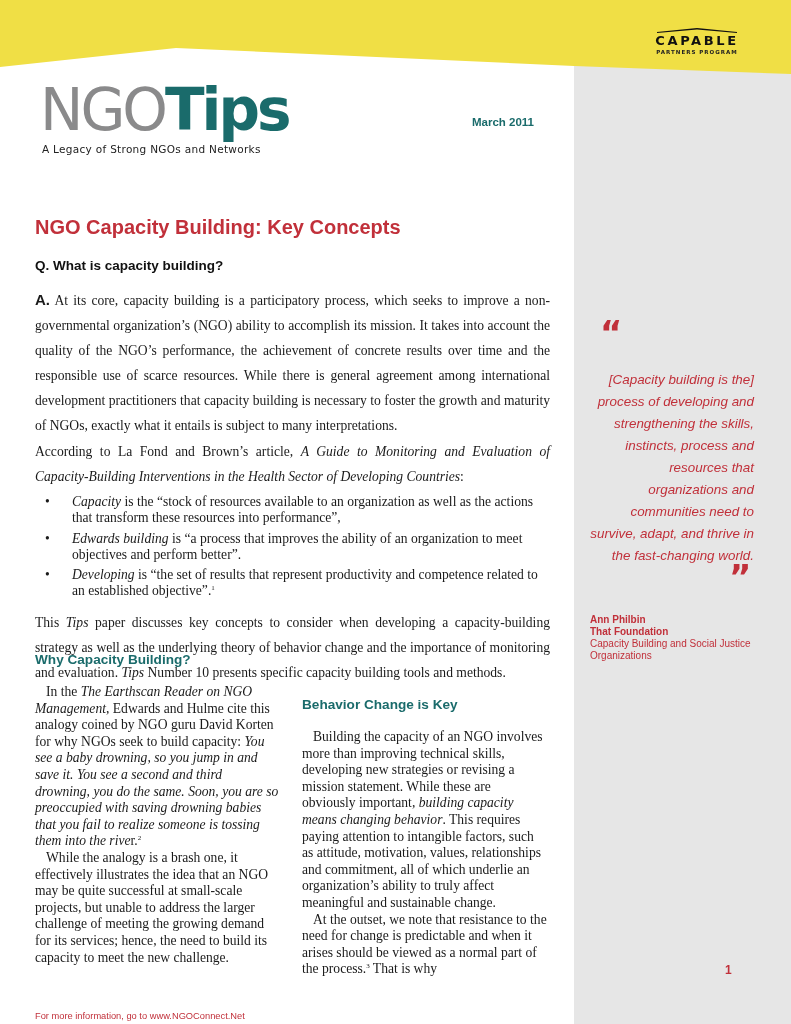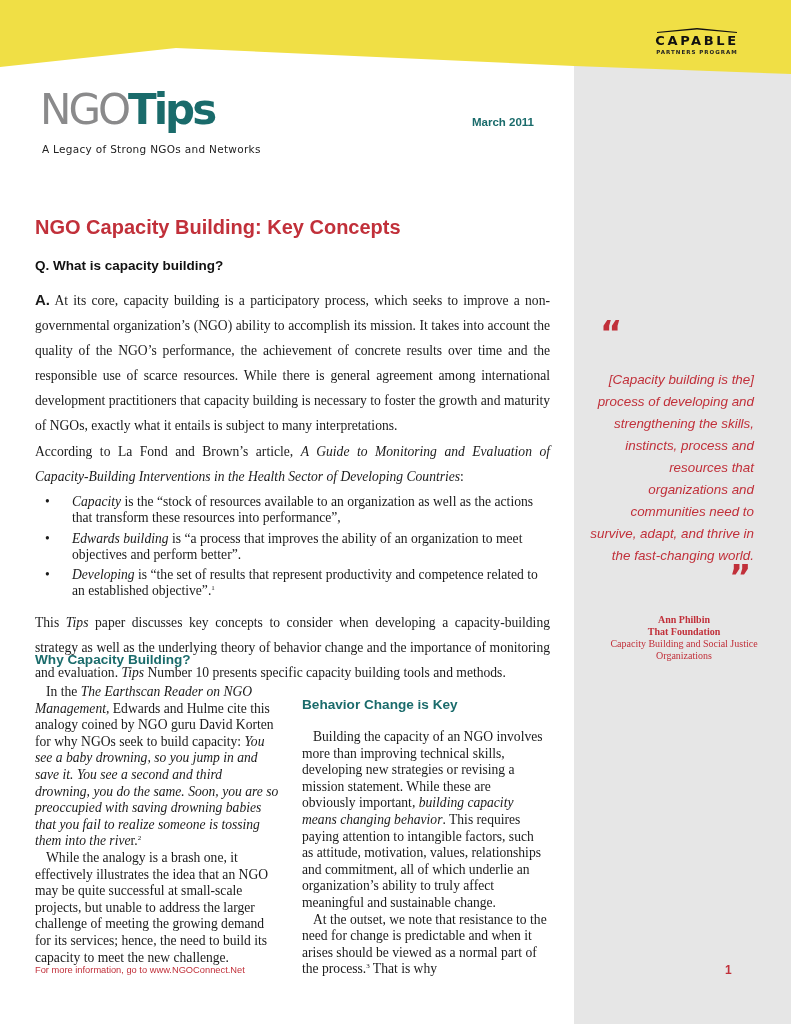--- a/index.html
+++ b/index.html
@@ -7,21 +7,21 @@
   body { position: relative; font-family: "Liberation Serif", serif; color: #1a1a1a; }
 
   .sidebar { position: absolute; left: 574px; top: 0; width: 217px; height: 1024px; background: #e6e6e6; }
   .banner { position: absolute; left: 0; top: 0; width: 791px; height: 80px; }
   .capable-logo { position: absolute; left: 637px; top: 27px; width: 120px; text-align: center; }
   .capable-roof { display: block; width: 80px; height: 6px; margin: 0 auto 1px; }
   .capable-word { font-family: "DejaVu Sans", sans-serif; font-weight: bold; font-size: 13px; letter-spacing: 2.6px; color: #111; line-height: 14px; }
   .capable-sub { font-family: "DejaVu Sans", sans-serif; font-weight: bold; font-size: 5.5px; letter-spacing: 1px; color: #222; line-height: 8px; }
 
   .masthead { position: absolute; left: 40px; top: 78px; }
-  .mast-title { font-family: "DejaVu Sans", sans-serif; font-size: 42px; line-height: 64px; letter-spacing: -3px; white-space: nowrap; }
+  .mast-title { font-family: "DejaVu Sans", sans-serif; font-size: 58px; line-height: 64px; letter-spacing: -3px; white-space: nowrap; }
   .mast-ngo { color: #8a8a8b; font-weight: normal; font-family: "DejaVu Sans", sans-serif; }
   .mast-tips { color: #1a6b6b; font-weight: bold; }
   .mast-tag { font-family: "DejaVu Sans", sans-serif; font-size: 10.5px; color: #222; margin-top: 1px; margin-left: 2px; letter-spacing: 0.3px; }
   .issue-date { position: absolute; left: 472px; top: 116px; font-family: "Liberation Sans", sans-serif; font-weight: bold; font-size: 11.5px; color: #1a6b6b; }
 
   .main { position: absolute; left: 35px; top: 183px; width: 515px; }
   .title { font-family: "Liberation Sans", sans-serif; font-weight: bold; font-size: 20px; color: #c1303a; line-height: 24px; margin-top: 32px; }
   .question { font-family: "Liberation Sans", sans-serif; font-weight: bold; font-size: 13.5px; color: #111; margin-top: 19px; }
   .p { font-size: 13.6px; line-height: 25px; text-align: justify; }
   .answer { margin-top: 14px; }
@@ -37,24 +37,24 @@
 
   .col-left { position: absolute; left: 35px; top: 612px; width: 245px; }
   .col-right { position: absolute; left: 302px; top: 657px; width: 245px; }
   .col-p { font-size: 13.6px; line-height: 16.6px; text-indent: 11px; text-align: left; }
   .col-p + .col-p { margin-top: 0; }
   .gap { margin-top: 17px; }
 
   .quote-open { position: absolute; left: 600px; top: 318px; font-family: "DejaVu Sans", sans-serif; font-weight: bold; font-size: 34px; color: #c1303a; line-height: 30px; }
   .quote-close { position: absolute; left: 729px; top: 562px; font-family: "DejaVu Sans", sans-serif; font-weight: bold; font-size: 34px; color: #c1303a; line-height: 30px; }
   .pullquote { position: absolute; left: 590px; top: 369px; width: 164px; text-align: right; font-family: "Liberation Sans", sans-serif; font-style: italic; font-size: 13.4px; line-height: 22px; color: #c1303a; }
-  .attrib { position: absolute; left: 590px; top: 614px; width: 164px; text-align: center; font-family: Liberation Serif, serif; font-size: 10px; line-height: 12px; color: #c1303a; margin-left: 12px; }
+  .attrib { position: absolute; left: 590px; top: 614px; width: 164px; text-align: left; font-family: Liberation Sans, sans-serif; font-size: 10px; line-height: 12px; color: #c1303a; }
   .attrib .b { font-weight: bold; }
 
-  .footer-link { position: absolute; left: 35px; top: 965px; font-family: "Liberation Sans", sans-serif; font-size: 9.3px; color: #c1303a; }
+  .footer-link { position: absolute; left: 35px; top: 1011px; font-family: "Liberation Sans", sans-serif; font-size: 9.3px; color: #c1303a; }
   .page-num { position: absolute; left: 725px; top: 963px; font-family: "Liberation Sans", sans-serif; font-weight: bold; font-size: 12px; color: #c1303a; }
 </style>
 </head>
 <body>
 
 <div class="sidebar"></div>
 
 <svg class="banner" viewBox="0 0 791 80" preserveAspectRatio="none">
   <polygon points="0,0 791,0 791,74 574,66 176,48 0,67" fill="#f0df45"></polygon>
 </svg>

